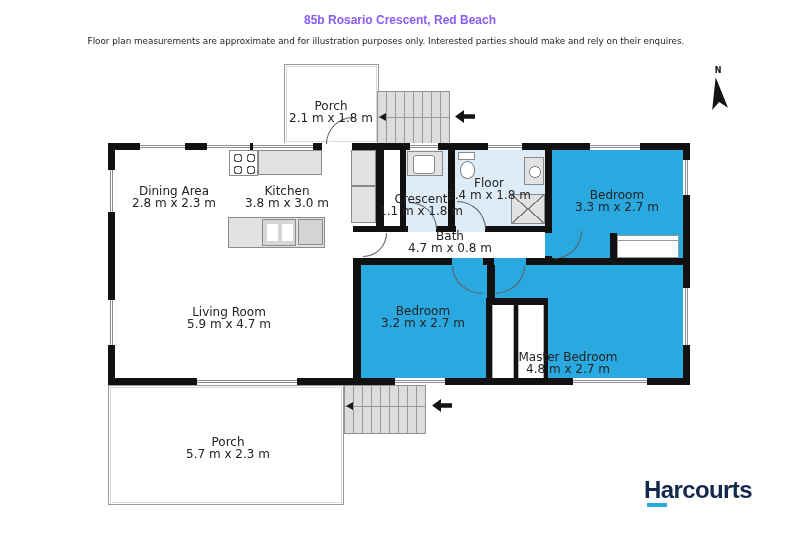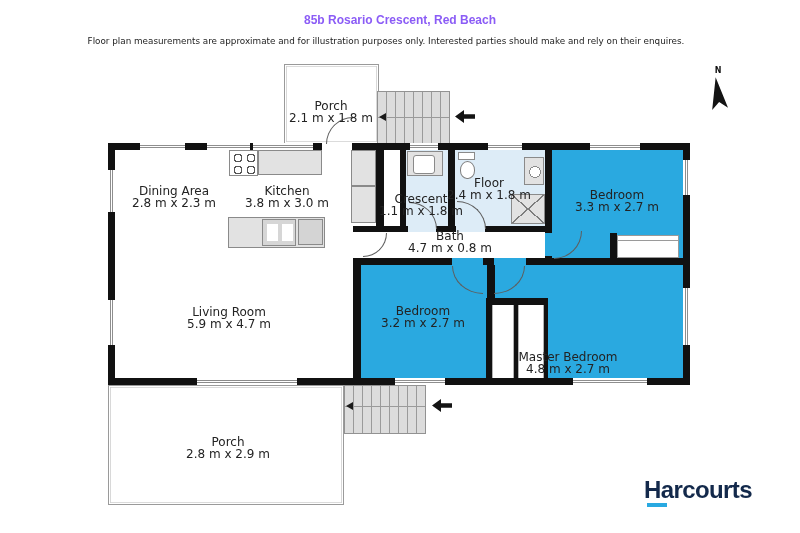--- a/index.html
+++ b/index.html
@@ -186,19 +186,19 @@
     <div>Master Bedroom</div>
     <div>4.8 m x 2.7 m</div>
   </div>
 
   <div class="abs porch" style="left:108px;top:385px;width:234px;height:118px;"></div>
   <div class="abs stairs" style="left:344px;top:385px;width:80px;height:47px;background-image:linear-gradient(to bottom,transparent 0 20px,#9a9a9a 20px 21px,transparent 21px),repeating-linear-gradient(to right,transparent 0 8px,#9a9a9a 8px 9px);"></div>
   <div class="abs tri-l" style="left:346px;top:402px;"></div>
   <div class="abs arrow-l" style="left:432px;top:399px;width:20px;height:13px;"></div>
   <div class="rlabel" style="left:228px;top:448px;">
     <div>Porch</div>
-    <div>2.8 m x 2.9 m</div>
+    <div>5.7 m x 2.3 m</div>
   </div>
 
   <div class="abs brand" style="left:644px;top:476px;">Harcourts</div>
   <div class="abs brand-bar" style="left:647px;top:503px;width:20px;height:4px;"></div>
 
 </div>
 
 </body></html>

